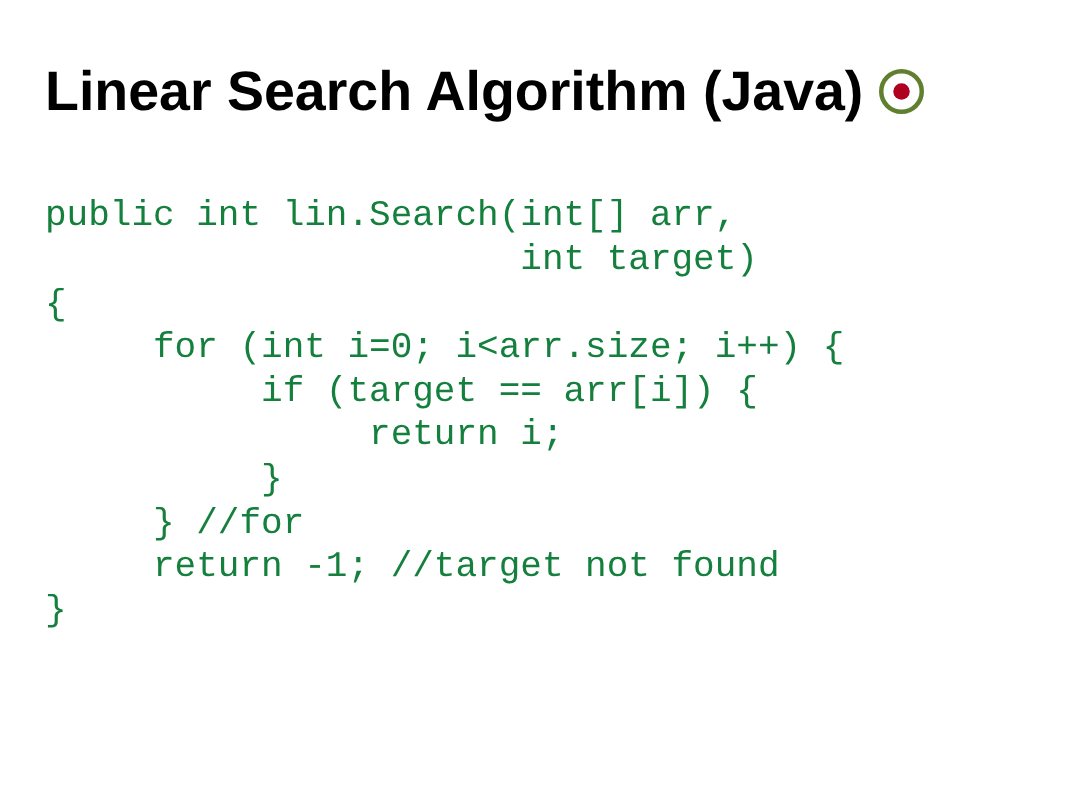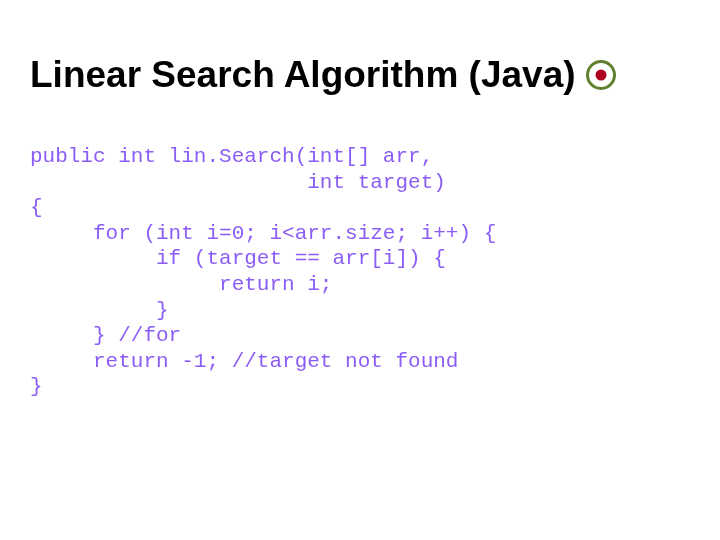--- a/index.html
+++ b/index.html
@@ -11,21 +11,20 @@
     font-family: Arial, Helvetica, sans-serif;
     color: #000;
     overflow: hidden;
   }
   .slide {
     box-sizing: border-box;
     width: 720px;
     height: 492px;
     padding: 40px 30px 30px 30px;
     position: relative;
-    margin-top: 14px;
   }
   .title-row {
     display: flex;
     align-items: center;
     gap: 10px;
     margin-bottom: 48px;
   }
   .title {
     font-size: 37px;
     font-weight: bold;
@@ -50,24 +49,24 @@
     top: 50%;
     left: 50%;
     width: 11px;
     height: 11px;
     background: #b00020;
     transform: translate(-50%, -50%);
     border-radius: 50%;
   }
   .code {
     font-family: "Courier New", Courier, monospace;
-    font-size: 21px;
+    font-size: 24px;
     line-height: 1.22;
     white-space: pre;
-    color: #8b5cf6;
+    color: #15803d;
   }
 </style>
 </head>
 <body>
 
 <div class="slide">
   <div class="title-row">
     <div class="title">Linear Search Algorithm (Java)</div>
     <div class="bullet-icon">
       <div class="outer"></div>

